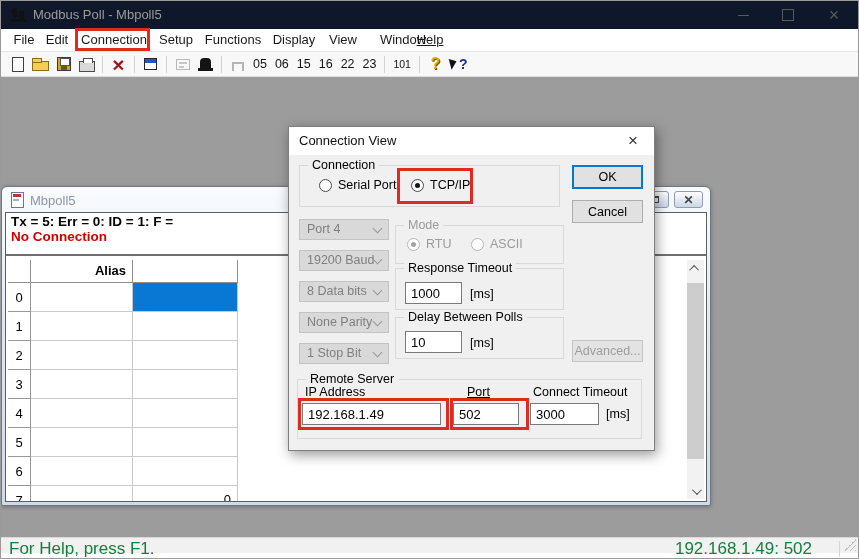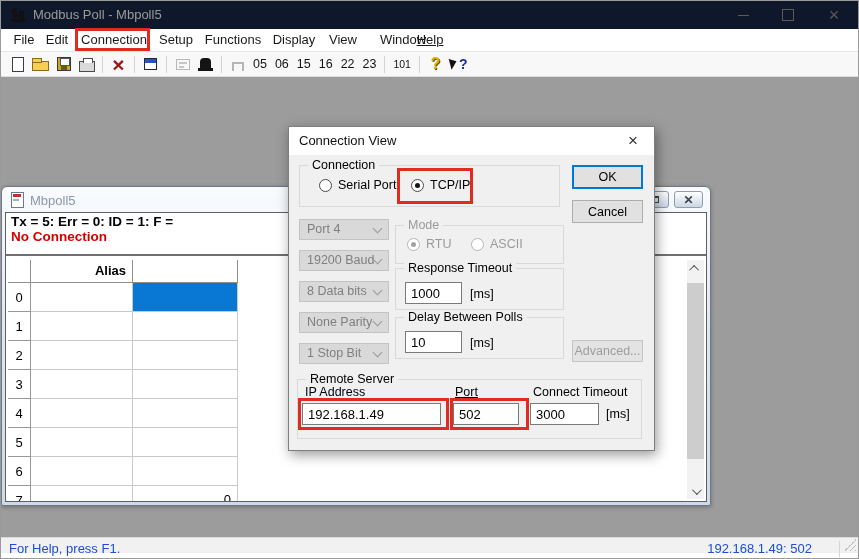--- a/index.html
+++ b/index.html
@@ -106,21 +106,21 @@
   .ddl { position:absolute; left:10px; width:90px; height:21px; background:#d9d9d9; border:1px solid #c3c3c3; font-size:12.5px; color:#7f7f7f; line-height:19px; padding-left:7px; }
   .ddl::after { content:""; position:absolute; right:7px; top:5px; width:6px; height:6px; border-right:1.5px solid #9a9a9a; border-bottom:1.5px solid #9a9a9a; transform:rotate(45deg); }
   .fld { position:absolute; height:22px; background:#fff; border:1px solid #7a7a7a; font-family:"Liberation Sans",sans-serif; font-size:13px; color:#000; padding:0 0 0 5px; }
   .flbl { position:absolute; font-size:12.5px; color:#000; }
   .ms { position:absolute; font-size:12.5px; color:#000; }
 
   
   .hl { position:absolute; border:3px solid #e02b20; z-index:100; }
 
   
-  .statusbar { position:absolute; left:0; top:536px; width:100%; height:16px; background:#f1f1f1; border-top:1px solid #d9d9d9; font-size:13px; color:#1d4ed8; }
+  .statusbar { position:absolute; left:0; top:536px; width:100%; height:16px; background:#f1f1f1; border-top:1px solid #d9d9d9; font-size:17px; color:#15803d; }
   .sb-left { position:absolute; left:8px; top:0; height:22px; line-height:22px; }
   .sb-right { position:absolute; right:46px; top:0; height:22px; line-height:22px; }
   .sb-sep { position:absolute; left:838px; top:3px; width:1px; height:16px; background:#d5d5d5; }
   .sb-grip { position:absolute; right:2px; bottom:2px; width:12px; height:12px;
     background:linear-gradient(135deg, transparent 50%, #bdbdbd 50%, #bdbdbd 57%, transparent 57%, transparent 71%, #bdbdbd 71%, #bdbdbd 78%, transparent 78%, transparent 92%, #bdbdbd 92%); }
 </style>
 </head>
 <body>
 
 <div id="app">
@@ -333,21 +333,21 @@
     <input class="fld" style="left: 116px; top: 204px; width: 57px;" value="10">
     <span class="ms" style="left:181px;top:209px;">[ms]</span>
 
     <div class="btn dis" style="left:283px;top:213px;width:71px;height:22px;">Advanced...</div>
 
     <div class="grp" style="left:8px;top:252px;width:345px;height:60px;">
       <span class="grp-label">Remote Server</span>
     </div>
     <span class="flbl" style="left:16px;top:258px;">IP Address</span>
     <input class="fld" style="left: 13px; top: 276px; width: 139px;" value="192.168.1.49">
-    <span class="flbl" style="left:166px;top:258px;text-decoration:underline;">Port</span>
+    <span class="flbl" style="left:178px;top:258px;text-decoration:underline;">Port</span>
     <input class="fld" style="left: 164px; top: 276px; width: 66px;" value="502">
     <span class="flbl" style="left:244px;top:258px;">Connect Timeout</span>
     <input class="fld" style="left: 241px; top: 276px; width: 69px;" value="3000">
     <span class="ms" style="left:317px;top:280px;">[ms]</span>
 
     <div class="hl" style="left:108px;top:41px;width:76px;height:36px;"></div>
     <div class="hl" style="left:9px;top:271px;width:151px;height:32px;"></div>
     <div class="hl" style="left:161px;top:271px;width:79px;height:32px;"></div>
   </div>
 

